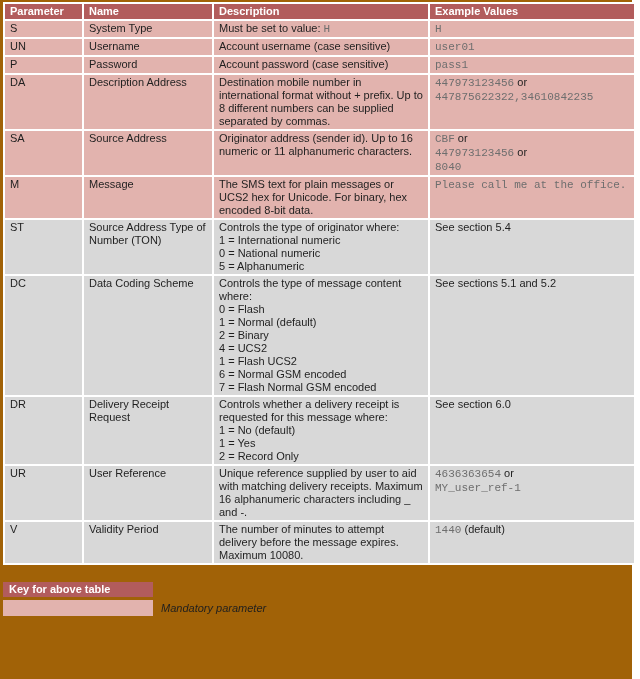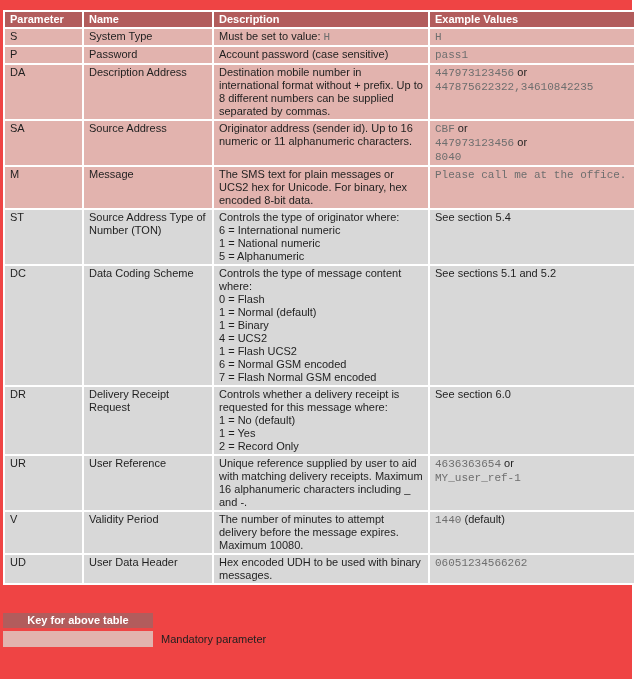--- a/index.html
+++ b/index.html
@@ -7,22 +7,22 @@
     padding: 0;
     background: #ffffff;
     font-family: "Liberation Sans", sans-serif;
     font-size: 11px;
     color: #1f1f1f;
   }
   .page {
     width: 632px;
     height: 679px;
     box-sizing: border-box;
-    padding: 10px 3px;
-    background: #ef4444;
+    padding: 2px 3px;
+    background: #a16207;
   }
   table.param-table {
     border-collapse: collapse;
     table-layout: fixed;
     width: 631px;
   }
   table.param-table th,
   table.param-table td {
     border: 2px solid #ffffff;
     padding: 1px 5px;
@@ -37,22 +37,21 @@
     font-weight: bold;
   }
   tr.mandatory td { background: var(--mandatory-bg, #e2b3ae); }
   tr.optional  td { background: var(--optional-bg, #d8d8d8); }
   .mono {
     font-family: "Liberation Mono", monospace;
     color: var(--mono-text, #6e6e6e);
     font-size: 11px;
   }
   .key {
-    margin-top: 28px;
-    text-align: center;
+    margin-top: 17px;
   }
   .key-header {
     width: 150px;
     box-sizing: border-box;
     background: var(--header-bg, #b25c5c);
     color: var(--header-text, #ffffff);
     font-weight: bold;
     padding: 1px 6px;
     height: 15px;
     line-height: 13px;
@@ -66,20 +65,21 @@
   .swatch {
     width: 150px;
     height: 16px;
     flex: 0 0 150px;
   }
   .swatch.mandatory { background: var(--mandatory-bg, #e2b3ae); }
   .swatch.optional  { background: var(--optional-bg, #d8d8d8); }
   .key-label {
     margin-left: 8px;
     color: #1f1f1f;
+    font-style: italic;
   }
 </style>
 </head>
 <body>
 
 <div class="page">
 
   <table class="param-table">
     <colgroup>
       <col style="width:79px">
@@ -100,20 +100,30 @@
           <td>S</td>
           <td>System Type</td>
           <td>
             <div><span>Must be set to value: </span><span class="mono">H</span></div>
           </td>
           <td>
             <div><span class="mono">H</span></div>
           </td>
         </tr>
         <tr class="mandatory">
+          <td>UN</td>
+          <td>Username</td>
+          <td>
+            <div><span>Account username (case sensitive)</span></div>
+          </td>
+          <td>
+            <div><span class="mono">user01</span></div>
+          </td>
+        </tr>
+        <tr class="mandatory">
           <td>P</td>
           <td>Password</td>
           <td>
             <div><span>Account password (case sensitive)</span></div>
           </td>
           <td>
             <div><span class="mono">pass1</span></div>
           </td>
         </tr>
         <tr class="mandatory">
@@ -147,36 +157,36 @@
           </td>
           <td>
             <div><span class="mono">Please call me at the office.</span></div>
           </td>
         </tr>
         <tr class="optional">
           <td>ST</td>
           <td>Source Address Type of Number (TON)</td>
           <td>
             <div><span>Controls the type of originator where:</span></div>
-            <div><span>6 = International numeric</span></div>
-            <div><span>1 = National numeric</span></div>
+            <div><span>1 = International numeric</span></div>
+            <div><span>0 = National numeric</span></div>
             <div><span>5 = Alphanumeric</span></div>
           </td>
           <td>
             <div><span>See section 5.4</span></div>
           </td>
         </tr>
         <tr class="optional">
           <td>DC</td>
           <td>Data Coding Scheme</td>
           <td>
             <div><span>Controls the type of message content where:</span></div>
             <div><span>0 = Flash</span></div>
             <div><span>1 = Normal (default)</span></div>
-            <div><span>1 = Binary</span></div>
+            <div><span>2 = Binary</span></div>
             <div><span>4 = UCS2</span></div>
             <div><span>1 = Flash UCS2</span></div>
             <div><span>6 = Normal GSM encoded</span></div>
             <div><span>7 = Flash Normal GSM encoded</span></div>
           </td>
           <td>
             <div><span>See sections 5.1 and 5.2</span></div>
           </td>
         </tr>
         <tr class="optional">
@@ -204,30 +214,20 @@
           </td>
         </tr>
         <tr class="optional">
           <td>V</td>
           <td>Validity Period</td>
           <td>
             <div><span>The number of minutes to attempt delivery before the message expires. Maximum 10080.</span></div>
           </td>
           <td>
             <div><span class="mono">1440</span><span> (default)</span></div>
-          </td>
-        </tr>
-        <tr class="optional">
-          <td>UD</td>
-          <td>User Data Header</td>
-          <td>
-            <div><span>Hex encoded UDH to be used with binary messages.</span></div>
-          </td>
-          <td>
-            <div><span class="mono">06051234566262</span></div>
           </td>
         </tr>
       </tbody>
   </table>
 
   <div class="key">
     <div class="key-header">Key for above table</div>
     <div class="key-row">
       <div class="swatch mandatory"></div>
       <div class="key-label">Mandatory parameter</div>

